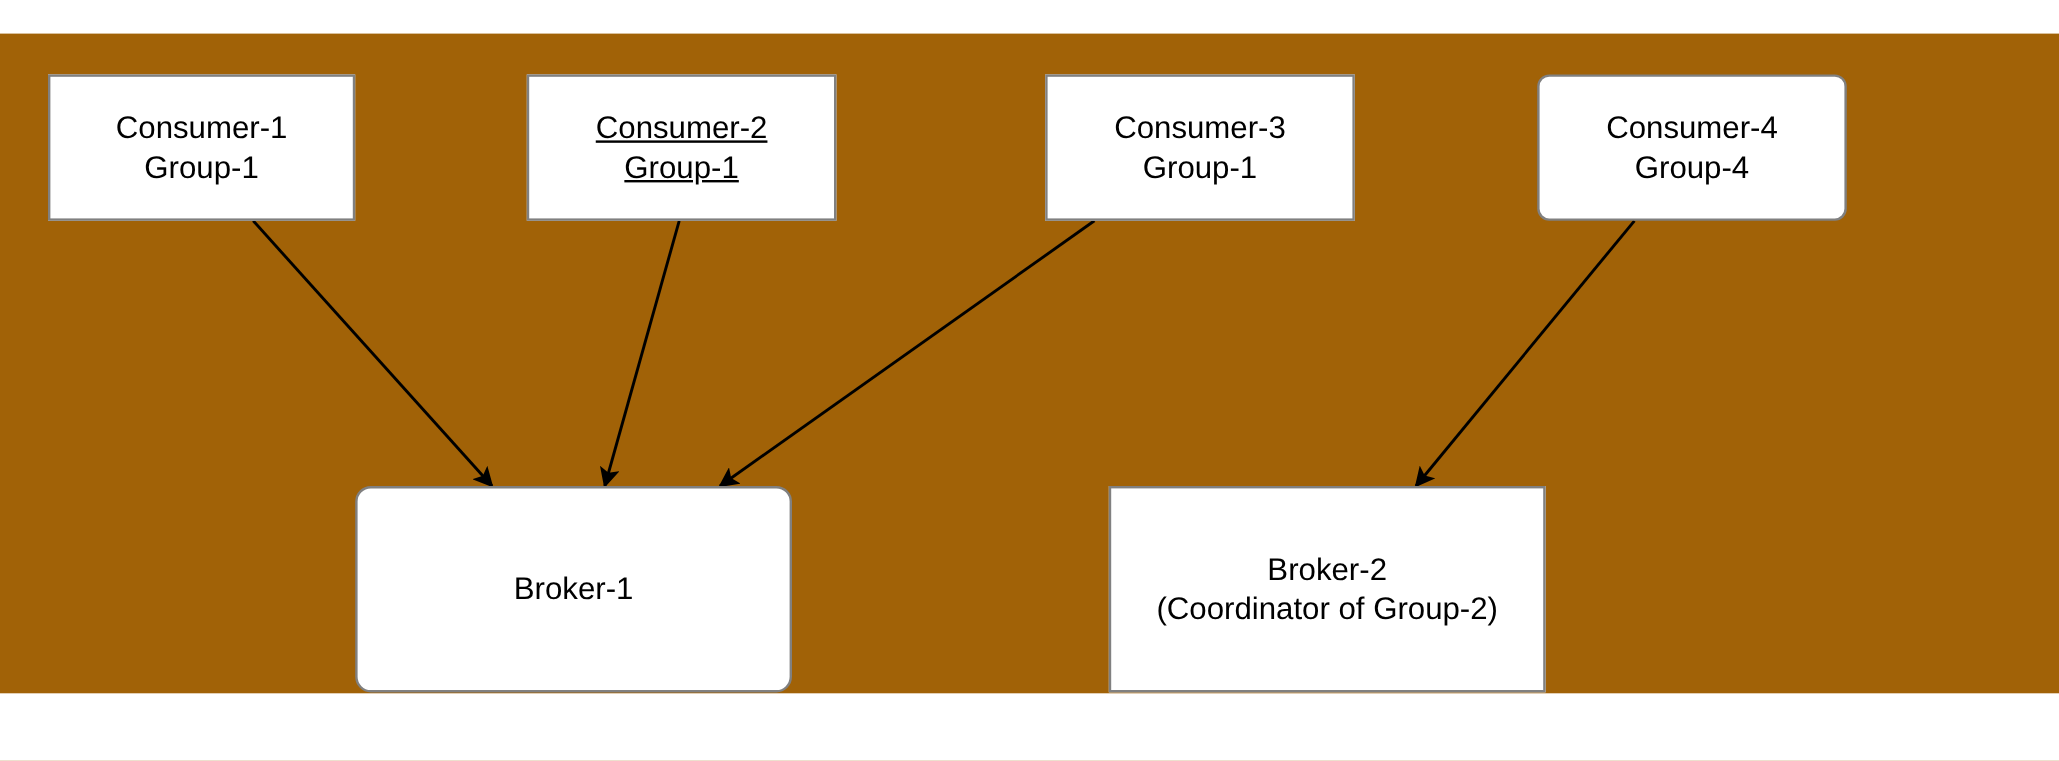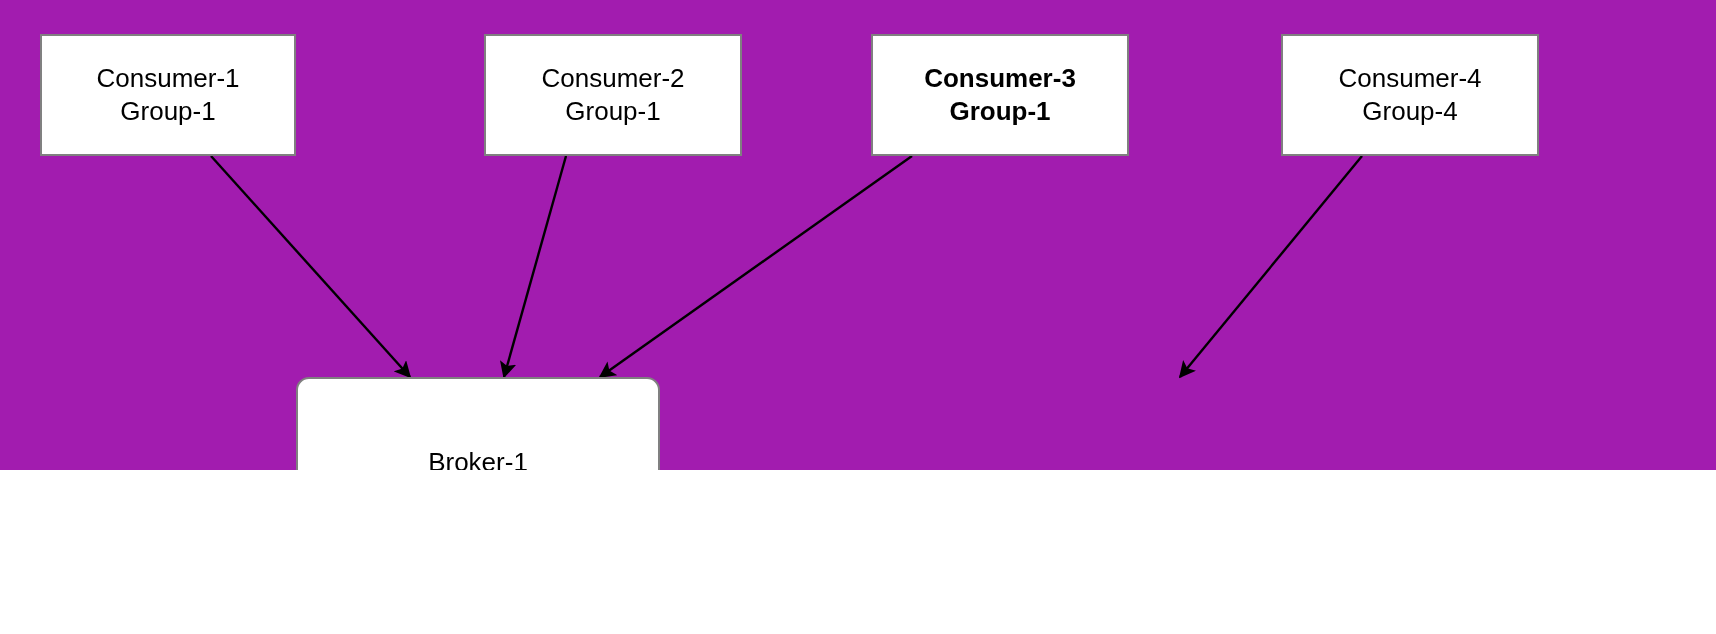--- a/index.html
+++ b/index.html
@@ -6,23 +6,24 @@
     margin: 0;
     padding: 0;
     background: #ffffff;
   }
   body {
     font-family: "Liberation Sans", sans-serif;
   }
   #canvas {
     position: relative;
     width: 1716px;
-    height: 470px;
-    background: #a21caf;
+    height: 550px;
+    background: #a16207;
     overflow: hidden;
+    margin-top: 28px;
   }
   .node {
     position: absolute;
     box-sizing: border-box;
     background: #ffffff;
     border: 2px solid #808080;
     display: flex;
     flex-direction: column;
     align-items: center;
     justify-content: center;
@@ -65,33 +66,37 @@
     <line class="edge-path" marker-end="url(#arrow)" x1="566" y1="156" x2="504" y2="377"></line>
     <line class="edge-path" marker-end="url(#arrow)" x1="912" y1="156" x2="600" y2="377"></line>
     <line class="edge-path" marker-end="url(#arrow)" x1="1362" y1="156" x2="1180" y2="377"></line>
   </svg>
 
   <div class="node" style="left: 40px; top: 34px; width: 256px; height: 122px;">
     <span>Consumer-1</span>
     <span class="line2">Group-1</span>
   </div>
 
-  <div class="node" style="left: 484px; top: 34px; width: 258px; height: 122px;">
+  <div class="node" style="left: 439px; top: 34px; width: 258px; height: 122px; text-decoration: underline;">
     <span>Consumer-2</span>
     <span class="line2">Group-1</span>
   </div>
 
-  <div class="node" style="left: 871px; top: 34px; width: 258px; height: 122px; font-weight: bold;">
+  <div class="node" style="left: 871px; top: 34px; width: 258px; height: 122px;">
     <span>Consumer-3</span>
     <span class="line2">Group-1</span>
   </div>
 
-  <div class="node" style="left: 1281px; top: 34px; width: 258px; height: 122px;">
+  <div class="node" style="left: 1281px; top: 34px; width: 258px; height: 122px; border-radius: 10px;">
     <span>Consumer-4</span>
     <span class="line2">Group-4</span>
   </div>
 
   <div class="node" style="left: 296px; top: 377px; width: 364px; height: 172px; border-radius: 13px;">
     <span>Broker-1</span>
   </div>
 
+  <div class="node" style="left: 924px; top: 377px; width: 364px; height: 172px;">
+    <span>Broker-2</span>
+    <span class="line2">(Coordinator of Group-2)</span>
+  </div>
 
 </div>
 
 </body></html>

